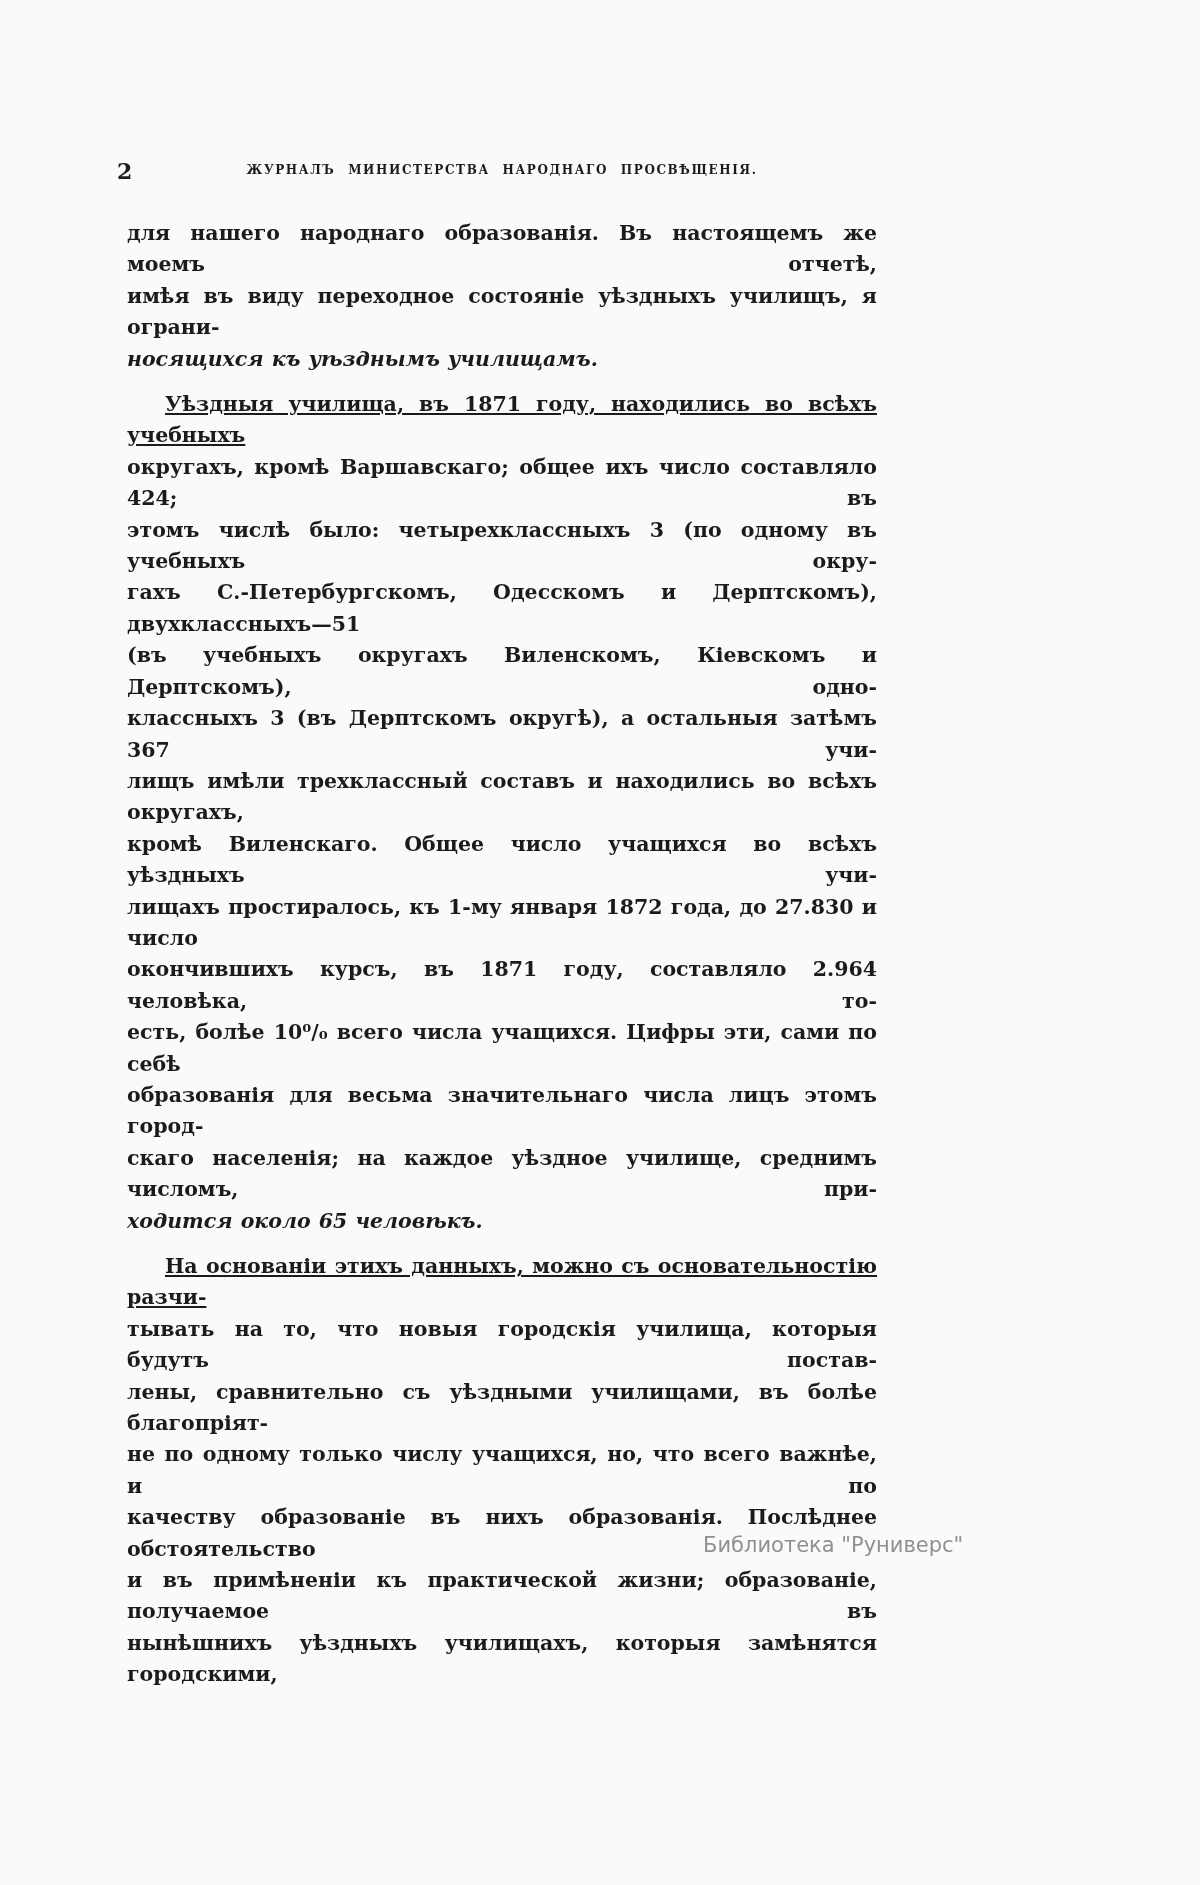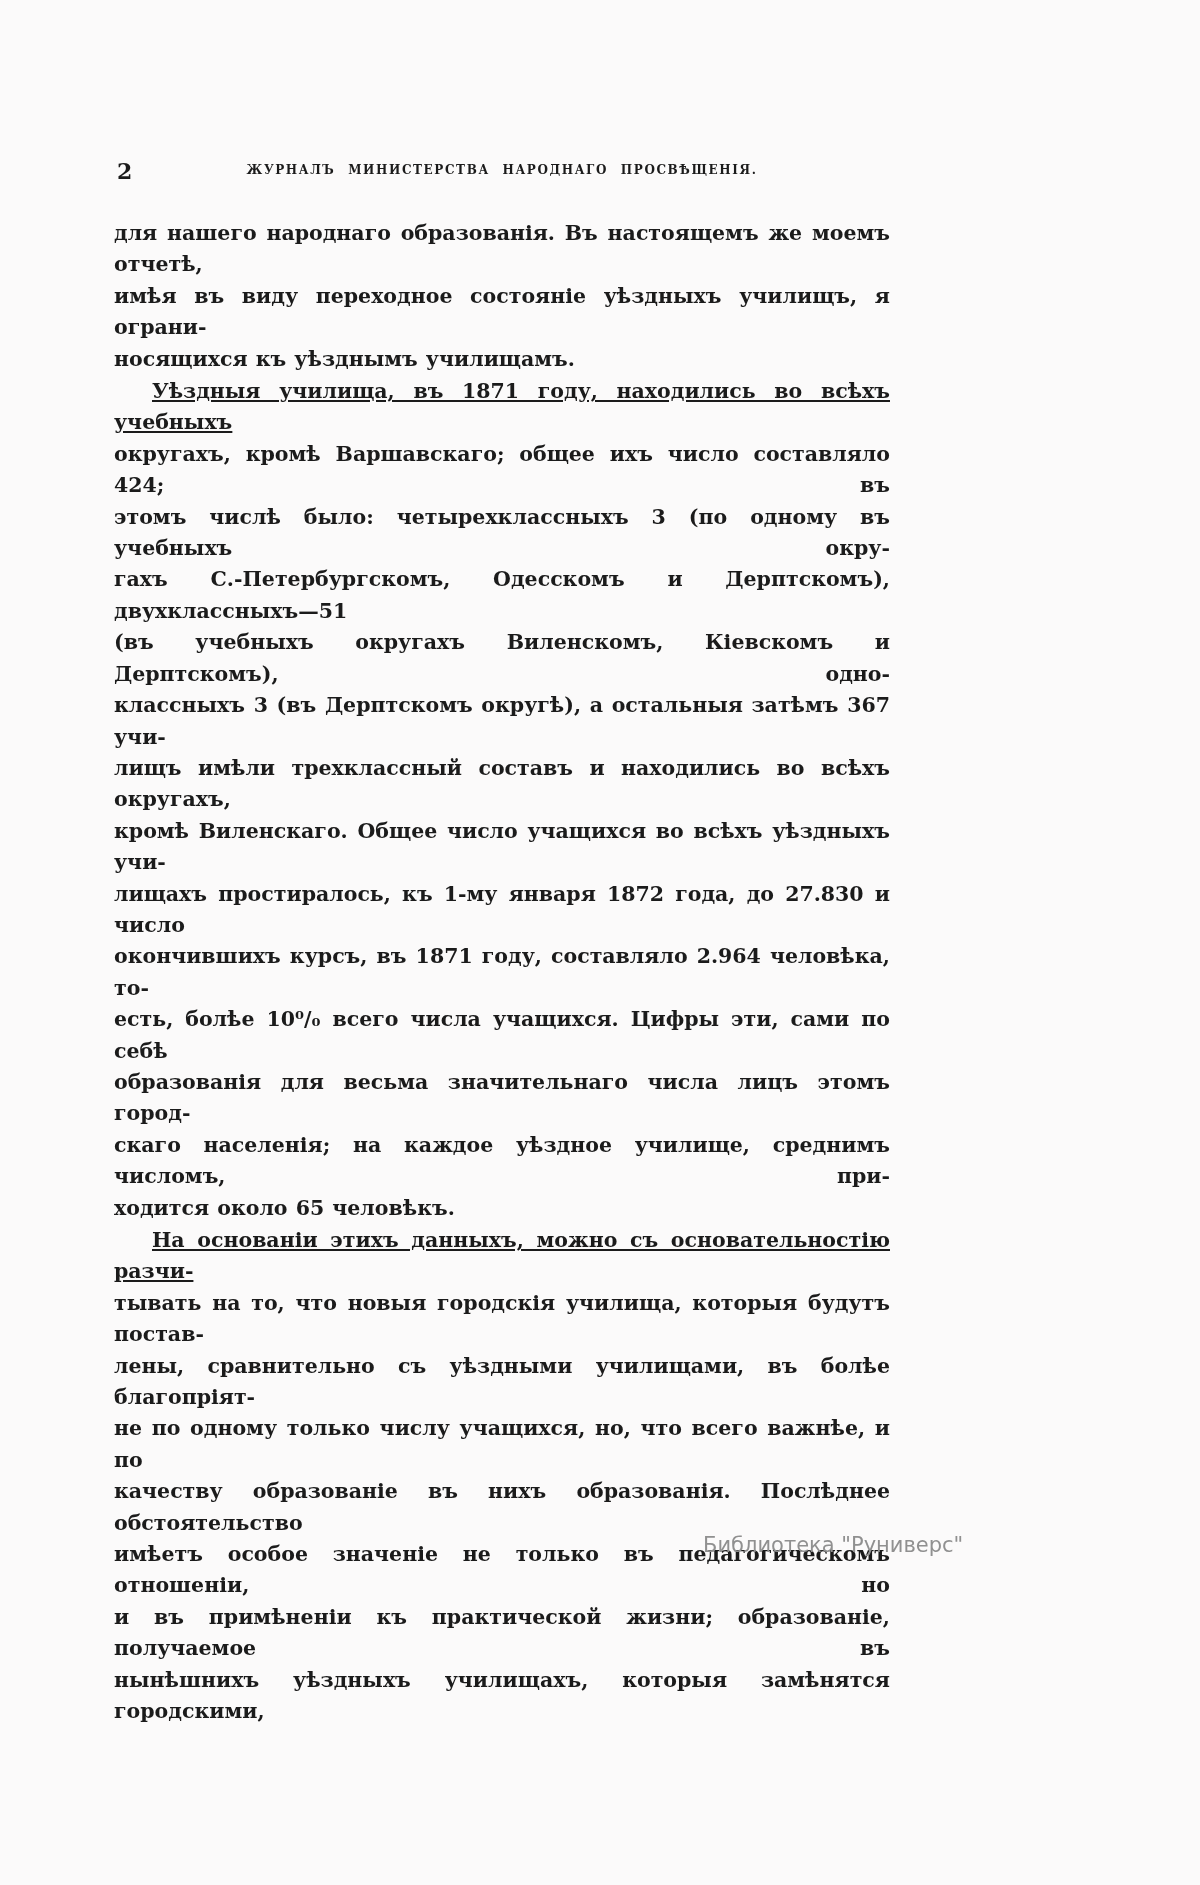--- a/index.html
+++ b/index.html
@@ -30,29 +30,29 @@
     top: 0;
     font-size: 22px;
   }
   .journal-title {
     text-align: center;
     font-size: 12px;
     letter-spacing: 1.6px;
     word-spacing: 7px;
     padding-top: 5px;
   }
-  .paragraph { margin: 1px; }
+  .paragraph { margin: 14px; }
   .line {
     font-size: 20.5px;
     line-height: 31.4px;
     text-align: justify;
     text-align-last: justify;
     word-spacing: 1px;
   }
-  .line.para-end { text-align-last: left; }
+  .line.para-end { text-align-last: left; font-style: italic; }
   .line.indent { text-indent: 38px; text-decoration: underline; }
   .watermark {
     position: absolute;
     left: 703px;
     top: 1533px;
     font-family: "DejaVu Sans", sans-serif;
     font-weight: normal;
     font-size: 21px;
     color: #909090;
   }
@@ -87,20 +87,19 @@
           <div class="line">образованія для весьма значительнаго числа лицъ этомъ город-</div>
           <div class="line">скаго населенія; на каждое уѣздное училище, среднимъ числомъ, при-</div>
           <div class="line para-end">ходится около 65 человѣкъ.</div>
         </div>
         <div class="paragraph">
           <div class="line indent">На основаніи этихъ данныхъ, можно съ основательностію разчи-</div>
           <div class="line">тывать на то, что новыя городскія училища, которыя будутъ постав-</div>
           <div class="line">лены, сравнительно съ уѣздными училищами, въ болѣе благопріят-</div>
           <div class="line">не по одному только числу учащихся, но, что всего важнѣе, и по</div>
           <div class="line">качеству образованіе въ нихъ образованія. Послѣднее обстоятельство</div>
-          <div class="line">имѣетъ особое значеніе не только въ педагогическомъ отношеніи, но</div>
           <div class="line">и въ примѣненіи къ практической жизни; образованіе, получаемое въ</div>
           <div class="line">нынѣшнихъ уѣздныхъ училищахъ, которыя замѣнятся городскими,</div>
         </div>
       </div>
   </div>
   <div class="watermark">Библиотека "Руниверс"</div>
 </div>
 
 </body></html>

